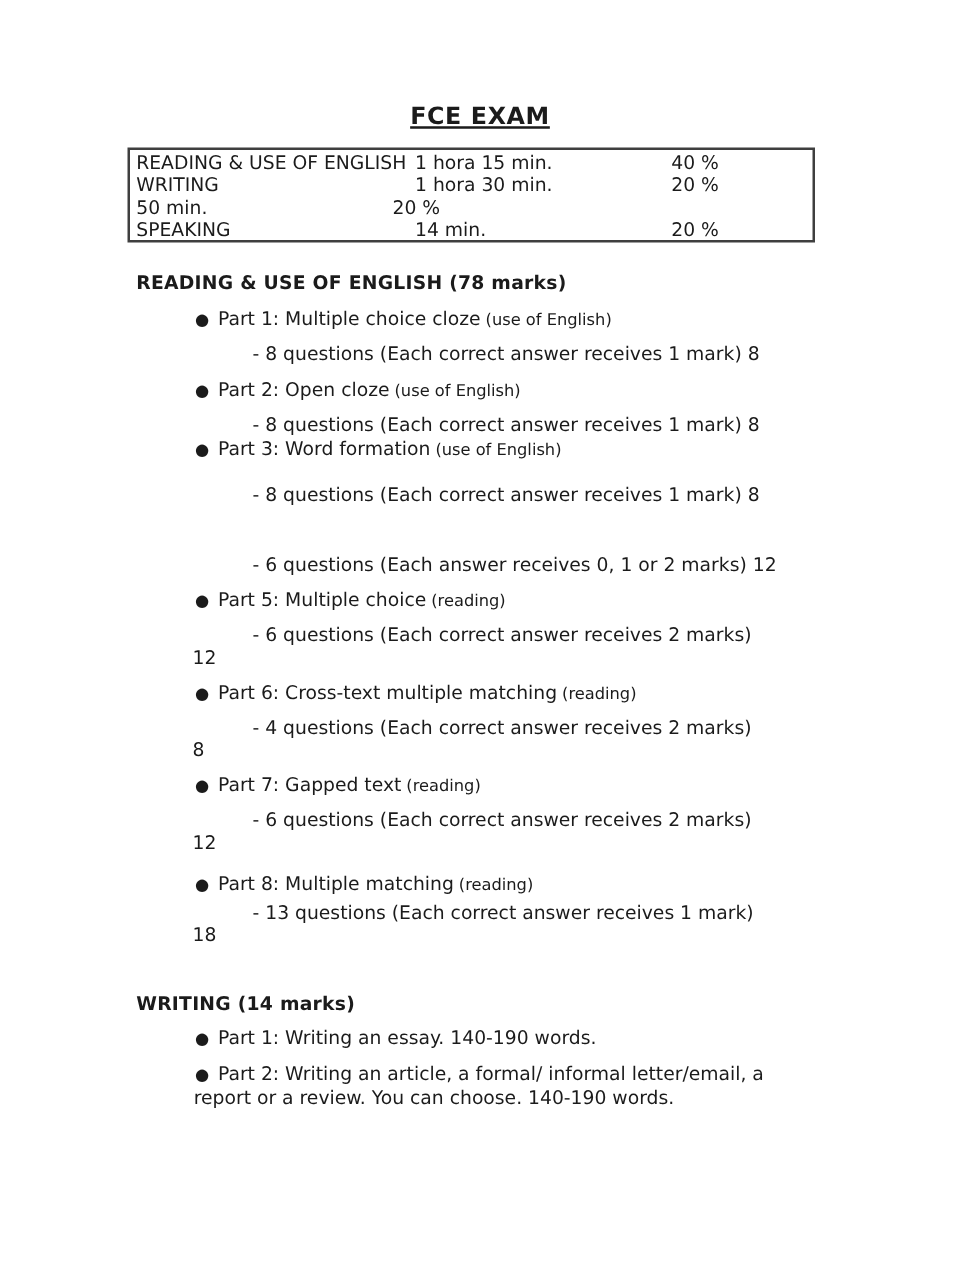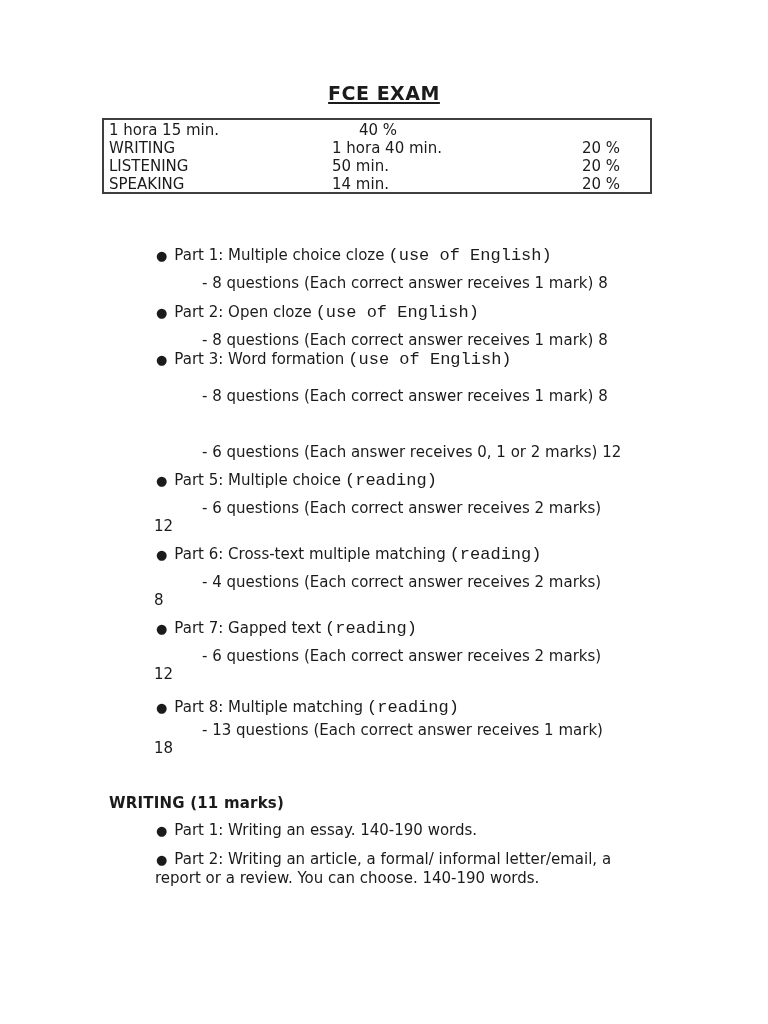--- a/index.html
+++ b/index.html
@@ -21,61 +21,62 @@
   }
 
   .exam-table {
     position:absolute; left:102px; top:118px; width:550px; height:76px;
     border:2px solid #3f3f3f; box-sizing:border-box;
     padding:1px 0 0 5px;
   }
   .trow { display:flex; line-height:18px; font-size:15px; white-space:nowrap; }
   .trow .c1 { width:223px; }
   .trow .c2 { width:205px; }
-  .trow .c3 { flex:1;margin-left:45px; }
+  .trow .c3 { flex:1; }
 
   .h   { position:absolute; left:109px; font-size:15px; font-weight:bold; line-height:19px; white-space:nowrap; letter-spacing:0.2px; }
   .li  { position:absolute; left:156px; font-size:15px; line-height:19px; white-space:nowrap; }
   .dot { display:inline-block; margin-right:7px; font-size:13px; }
-  .tag { font-size:17px; margin-left:4px;font-family:Liberation Mono, monospace; }
+  .tag { font-size:13px; margin-left:4px; }
   .det { position:absolute; left:202px; font-size:15px; line-height:19px; white-space:nowrap; }
   .ovf { position:absolute; left:154px; font-size:15px; line-height:19px; }
   .cont{ position:absolute; left:155px; font-size:15px; line-height:19px; white-space:nowrap; }
 </style>
 </head>
 <body>
 
 <div class="page">
 
   <div class="title">
     <span class="title-text">FCE EXAM</span>
   </div>
 
   <div class="exam-table">
     <div class="trow">
+      <span class="c1">READING &amp; USE OF ENGLISH</span>
       <span class="c2">1 hora 15 min.</span>
       <span class="c3">40 %</span>
     </div>
     <div class="trow">
       <span class="c1">WRITING</span>
-      <span class="c2">1 hora 40 min.</span>
+      <span class="c2">1 hora 30 min.</span>
       <span class="c3">20 %</span>
     </div>
     <div class="trow">
-      <span class="c1">LISTENING</span>
       <span class="c2">50 min.</span>
       <span class="c3">20 %</span>
     </div>
     <div class="trow">
       <span class="c1">SPEAKING</span>
       <span class="c2">14 min.</span>
       <span class="c3">20 %</span>
     </div>
   </div>
 
+  <div class="h" style="top:217px">READING &amp; USE OF ENGLISH (78 marks)</div>
 
   <div class="li" style="top:246px">
     <span class="dot">●</span><span>Part 1: Multiple choice cloze</span><span class="tag">(use of English)</span>
   </div>
   <div class="det" style="top:274px">- 8 questions (Each correct answer receives 1 mark) 8</div>
 
   <div class="li" style="top:303px">
     <span class="dot">●</span><span>Part 2: Open cloze</span><span class="tag">(use of English)</span>
   </div>
   <div class="det" style="top:331px">- 8 questions (Each correct answer receives 1 mark) 8</div>
@@ -104,21 +105,21 @@
   </div>
   <div class="det" style="top:647px">- 6 questions (Each correct answer receives 2 marks)</div>
   <div class="ovf" style="top:665px">12</div>
 
   <div class="li" style="top:698px">
     <span class="dot">●</span><span>Part 8: Multiple matching</span><span class="tag">(reading)</span>
   </div>
   <div class="det" style="top:721px">- 13 questions (Each correct answer receives 1 mark)</div>
   <div class="ovf" style="top:739px">18</div>
 
-  <div class="h" style="top:794px">WRITING (11 marks)</div>
+  <div class="h" style="top:794px">WRITING (14 marks)</div>
 
   <div class="li" style="top:821px">
     <span class="dot">●</span><span>Part 1: Writing an essay. 140-190 words.</span>
   </div>
 
   <div class="li" style="top:850px">
     <span class="dot">●</span><span>Part 2: Writing an article, a formal/ informal letter/email, a</span>
   </div>
   <div class="cont" style="top:869px">report or a review. You can choose. 140-190 words.</div>
 

